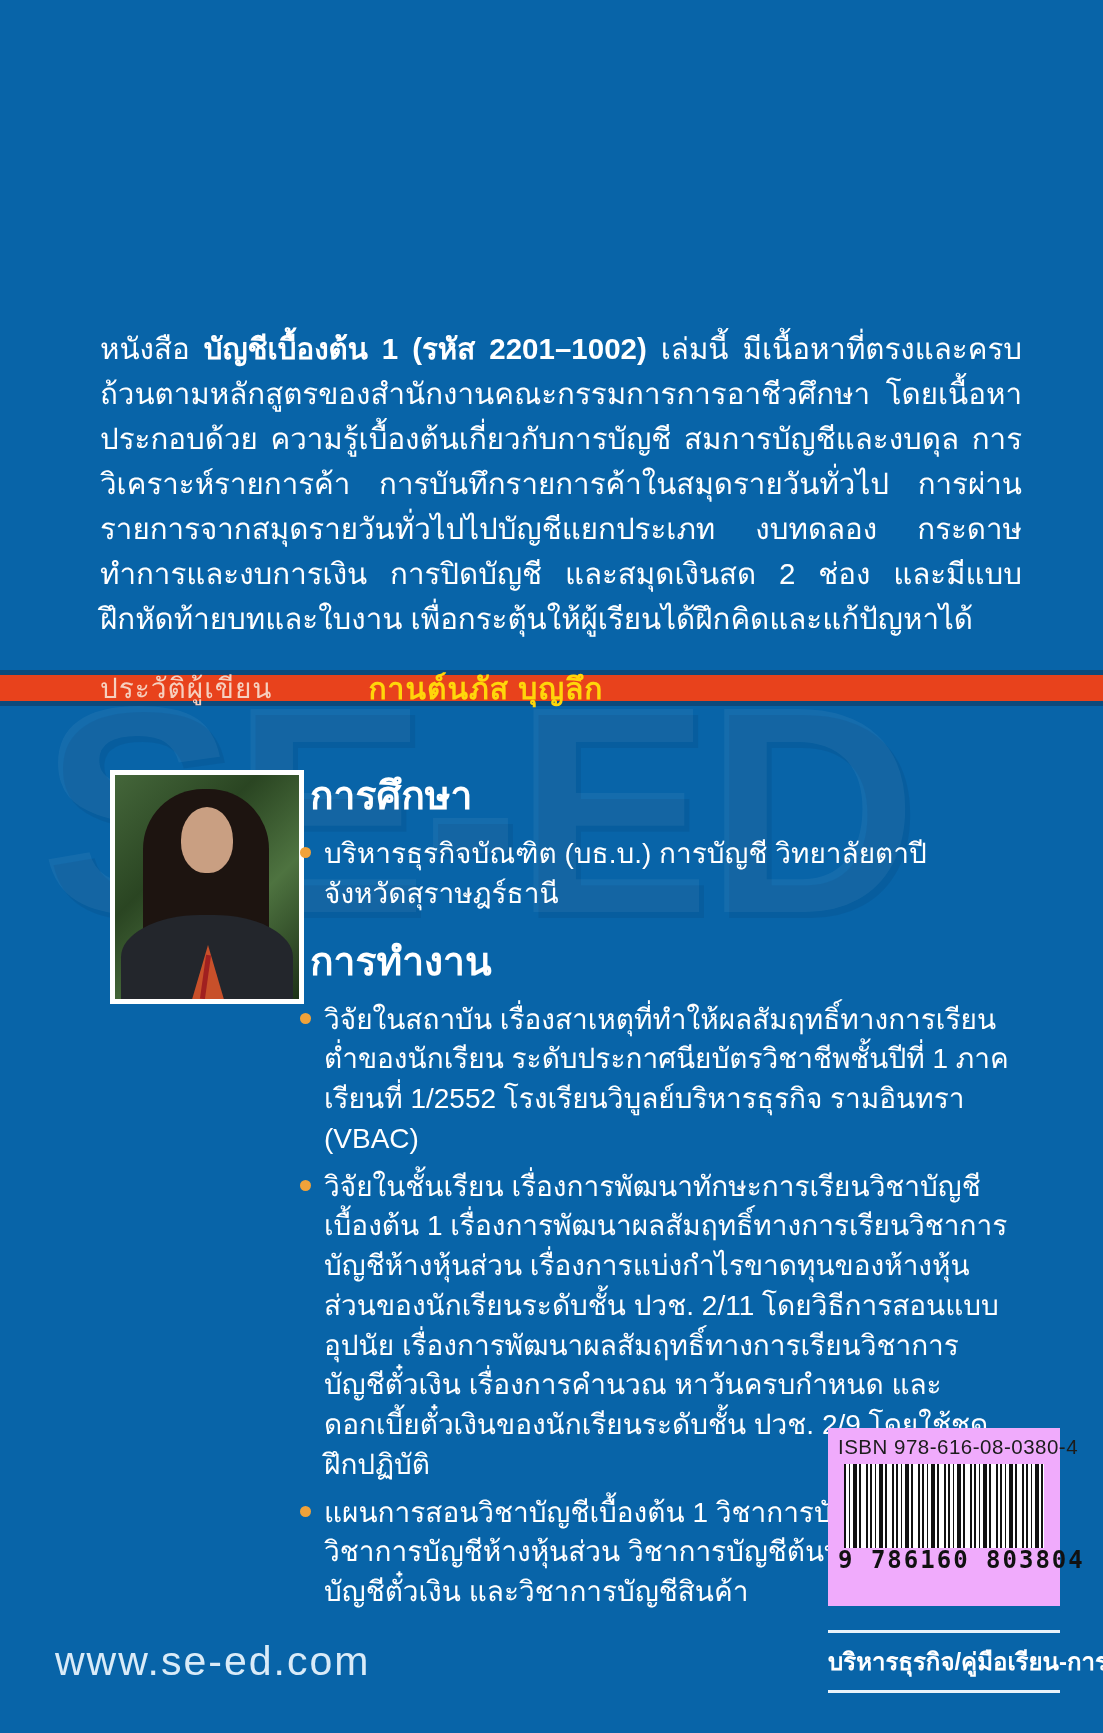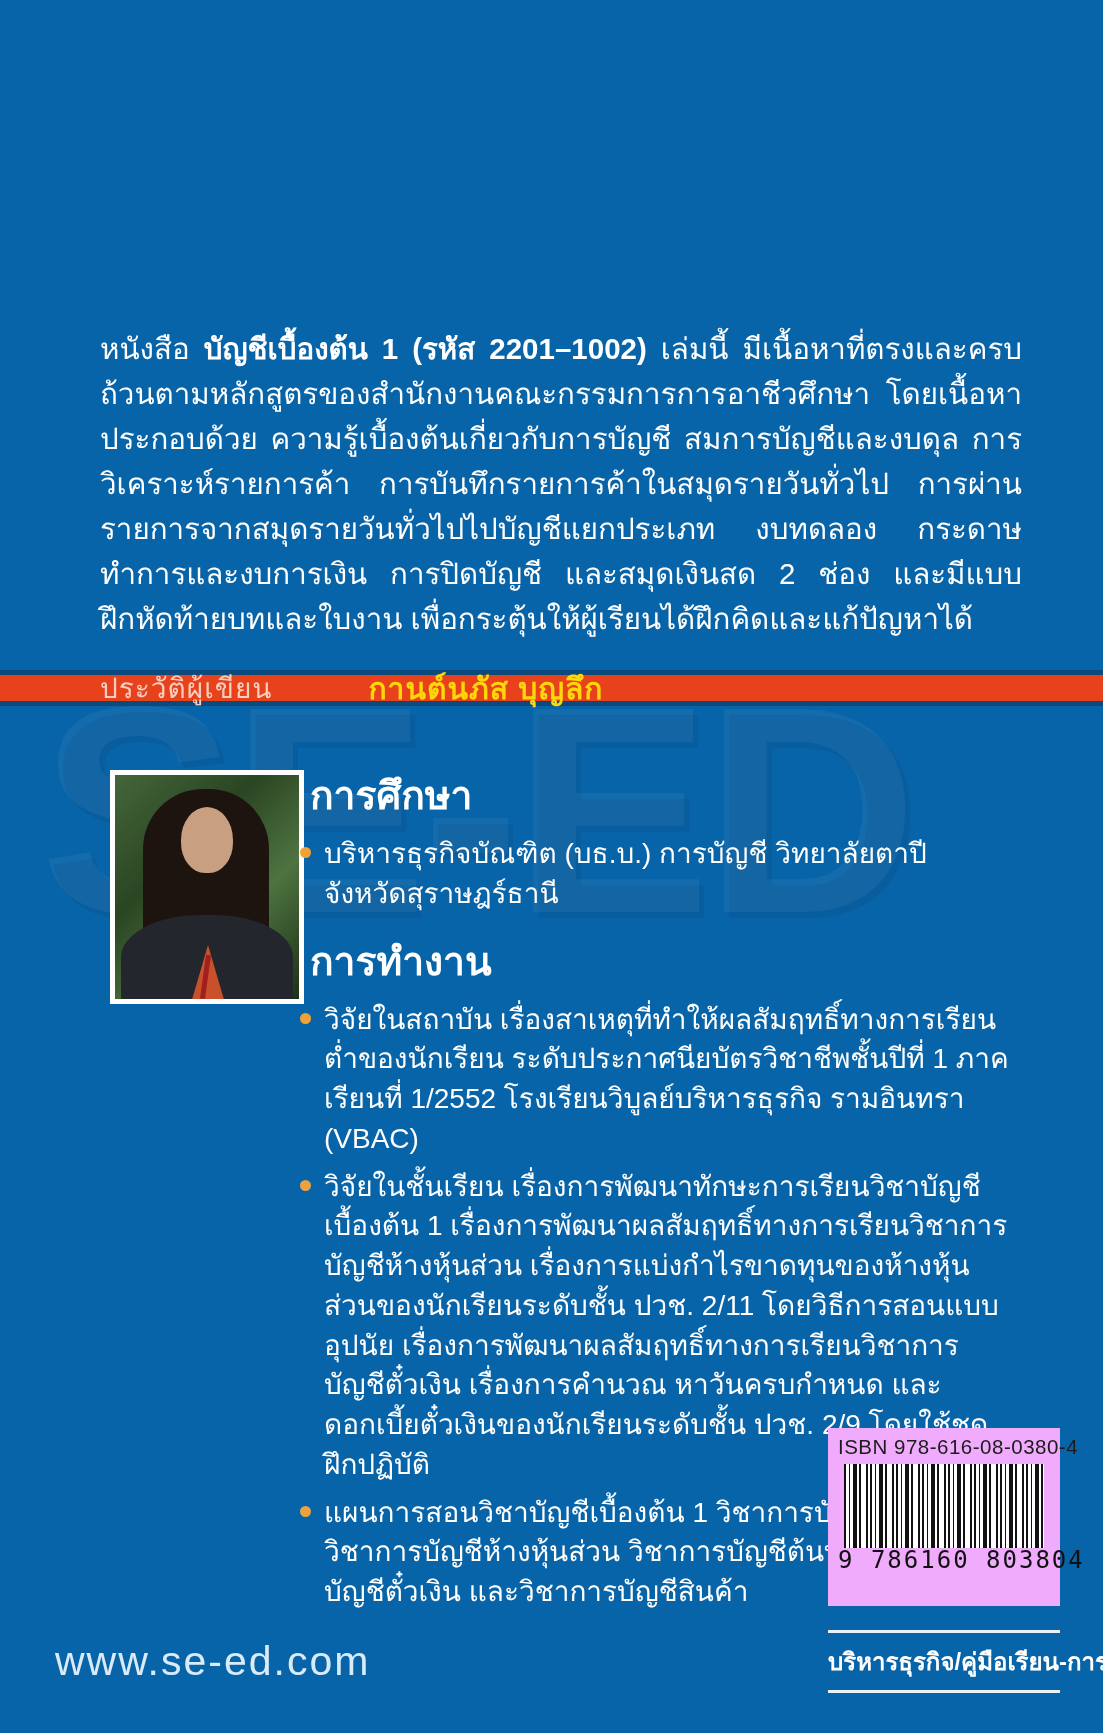--- a/index.html
+++ b/index.html
@@ -114,21 +114,21 @@
       repeating-linear-gradient(90deg,
         #111 0 2px,  #fff 2px 5px,
         #111 5px 6px,#fff 6px 9px,
         #111 9px 13px,#fff 13px 15px,
         #111 15px 17px,#fff 17px 22px,
         #111 22px 24px,#fff 24px 26px);
   }
   .barcode-digits{
     font-family:"DejaVu Sans Mono", monospace;
     font-size:24px;color:#111;text-align:center;
-    letter-spacing:2px;margin-top:-2px;white-space:nowrap;
+    letter-spacing:2px;margin-top:-2px;white-space:nowrap;font-weight:bold;
   }
   .price-row{
     text-align:right;margin-top:2px;color:#c1272d;font-weight:bold;
   }
   .price-number{font-size:30px;}
   .price-unit{font-size:27px;margin-left:8px;}
   .category-strip{
     position:absolute;left:828px;top:1630px;width:232px;z-index:2;
     border-top:3px solid #e9f2fa;border-bottom:3px solid #e9f2fa;
     padding:9px 0;text-align:center;

